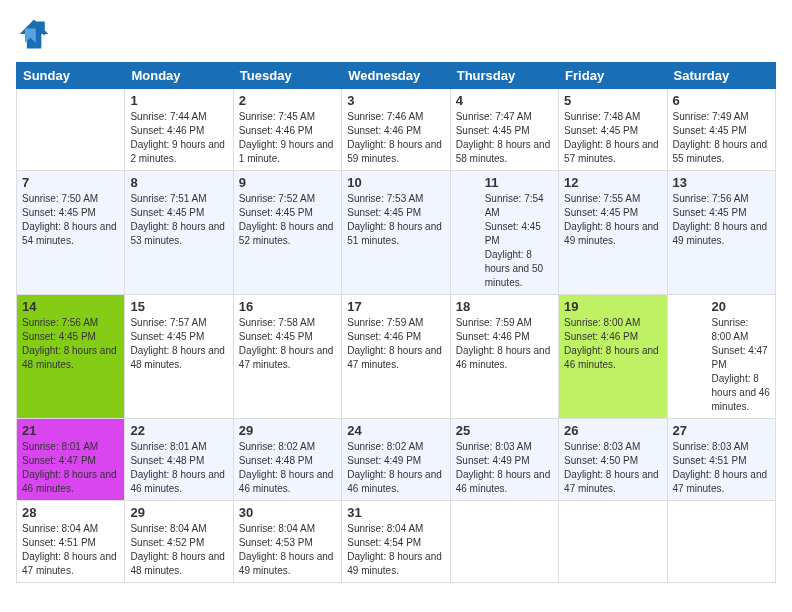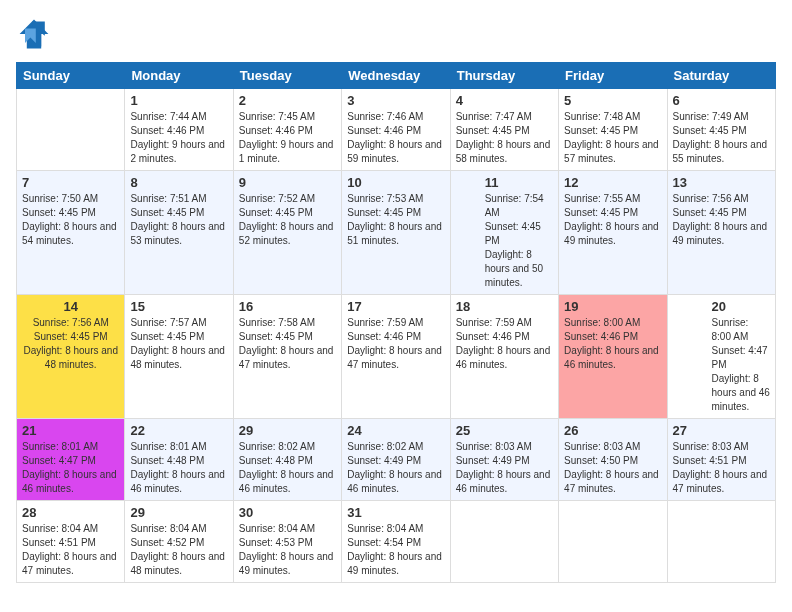--- a/index.html
+++ b/index.html
@@ -184,41 +184,41 @@
           <td style="background: rgb(240, 245, 255);">
             <span class="day-num">12</span>
             <div class="cell-text">Sunrise: 7:55 AM<br>Sunset: 4:45 PM<br>Daylight: 8 hours and 49 minutes.</div>
           </td>
           <td style="background: rgb(240, 245, 255);">
             <span class="day-num">13</span>
             <div class="cell-text">Sunrise: 7:56 AM<br>Sunset: 4:45 PM<br>Daylight: 8 hours and 49 minutes.</div>
           </td>
         </tr>
         <tr>
-          <td style="background: #fde047; text-align: center;">
+          <td style="background: #84cc16;">
             <span class="day-num">14</span>
             <div class="cell-text">Sunrise: 7:56 AM<br>Sunset: 4:45 PM<br>Daylight: 8 hours and 48 minutes.</div>
           </td>
           <td style="background: rgb(255, 255, 255);">
             <span class="day-num">15</span>
             <div class="cell-text">Sunrise: 7:57 AM<br>Sunset: 4:45 PM<br>Daylight: 8 hours and 48 minutes.</div>
           </td>
           <td style="background: rgb(255, 255, 255);">
             <span class="day-num">16</span>
             <div class="cell-text">Sunrise: 7:58 AM<br>Sunset: 4:45 PM<br>Daylight: 8 hours and 47 minutes.</div>
           </td>
           <td style="background: rgb(255, 255, 255);">
             <span class="day-num">17</span>
             <div class="cell-text">Sunrise: 7:59 AM<br>Sunset: 4:46 PM<br>Daylight: 8 hours and 47 minutes.</div>
           </td>
           <td style="background: rgb(255, 255, 255);">
             <span class="day-num">18</span>
             <div class="cell-text">Sunrise: 7:59 AM<br>Sunset: 4:46 PM<br>Daylight: 8 hours and 46 minutes.</div>
           </td>
-          <td style="background: #fca5a5; margin-left: 48px;">
+          <td style="background: #bef264; margin-left: 48px;">
             <span class="day-num">19</span>
             <div class="cell-text">Sunrise: 8:00 AM<br>Sunset: 4:46 PM<br>Daylight: 8 hours and 46 minutes.</div>
           </td>
           <td style="background: rgb(255, 255, 255); padding-left: 44px;">
             <span class="day-num">20</span>
             <div class="cell-text">Sunrise: 8:00 AM<br>Sunset: 4:47 PM<br>Daylight: 8 hours and 46 minutes.</div>
           </td>
         </tr>
         <tr>
           <td style="background: #d946ef;">

